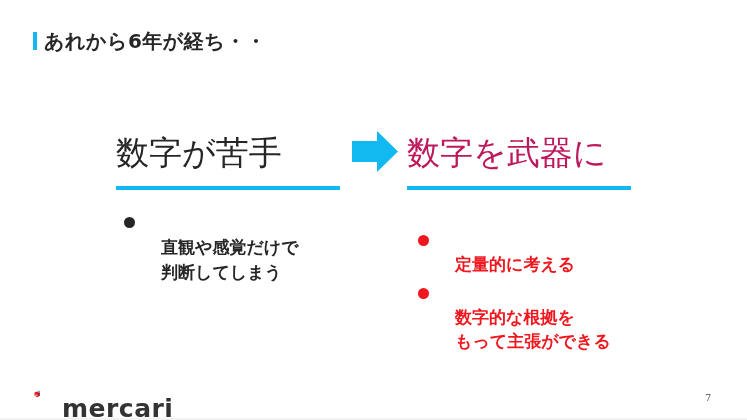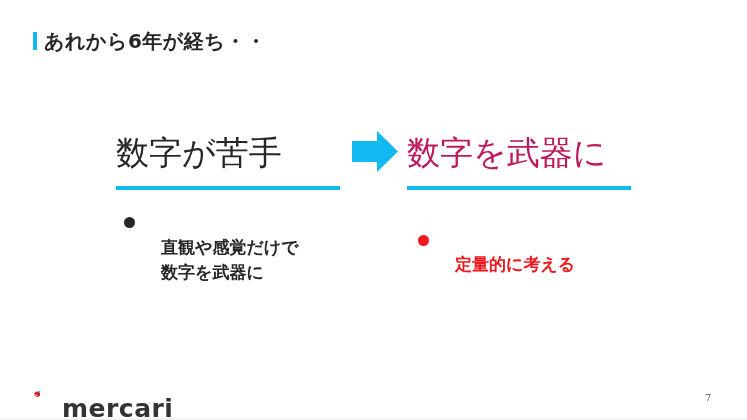--- a/index.html
+++ b/index.html
@@ -69,27 +69,31 @@
 <svg class="arrow" viewBox="0 0 48 41">
   <polygon points="0,10 25,10 25,0 46,20.5 25,41 25,31 0,31" fill="#12b8f0"></polygon>
 </svg>
 
 <div class="heading right">数字を武器に</div>
 <div class="underline right"></div>
 
 <ul class="list left">
   <li>
     <span class="bullet"></span><span>直観や感覚だけで
-数字を武器に</span>
+判断してしまう</span>
   </li>
 </ul>
 
 <ul class="list right">
   <li>
     <span class="bullet"></span><span>定量的に考える</span>
+  </li>
+  <li>
+    <span class="bullet"></span><span>数字的な根拠を
+もって主張ができる</span>
   </li>
 </ul>
 
 <svg class="logo" viewBox="0 0 100 26" style="width:26px;">
   <polygon points="2,7 12,3 22,7 22,20 12,25 2,20" fill="#f0181e"></polygon>
   <polygon points="12,10 22,7 22,20 12,25" fill="#c8101a"></polygon>
   <text x="4.5" y="19" font-size="9" font-weight="bold" fill="#ffffff" font-family="DejaVu Sans, sans-serif">m</text>
   <circle cx="20" cy="5" r="4.2" fill="#3ab0f0"></circle>
 </svg>
 <div class="logo-text">mercari</div>

